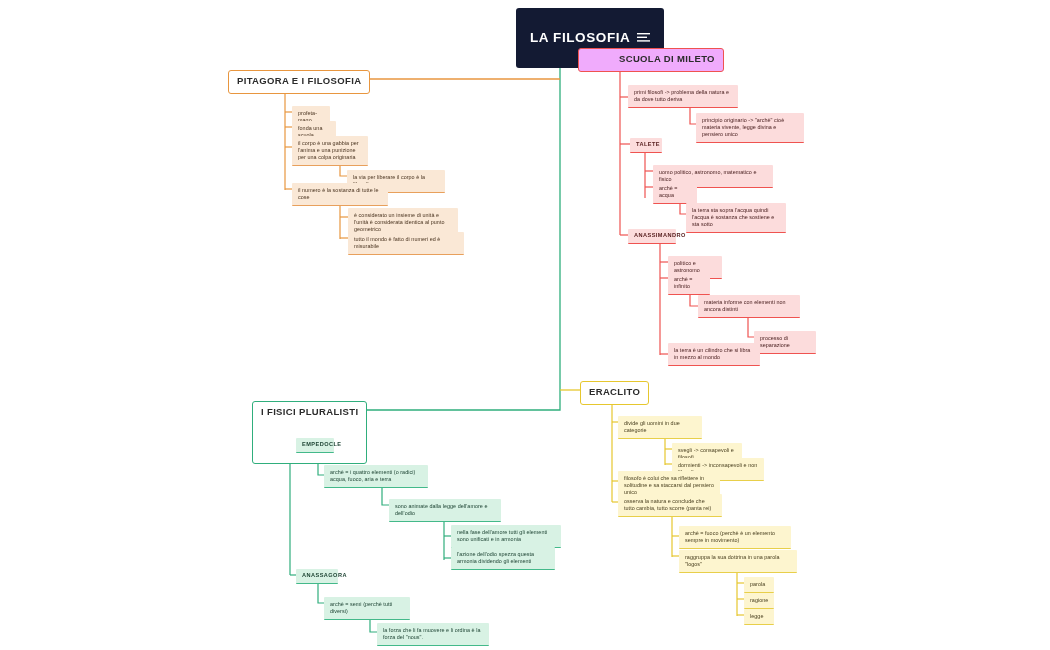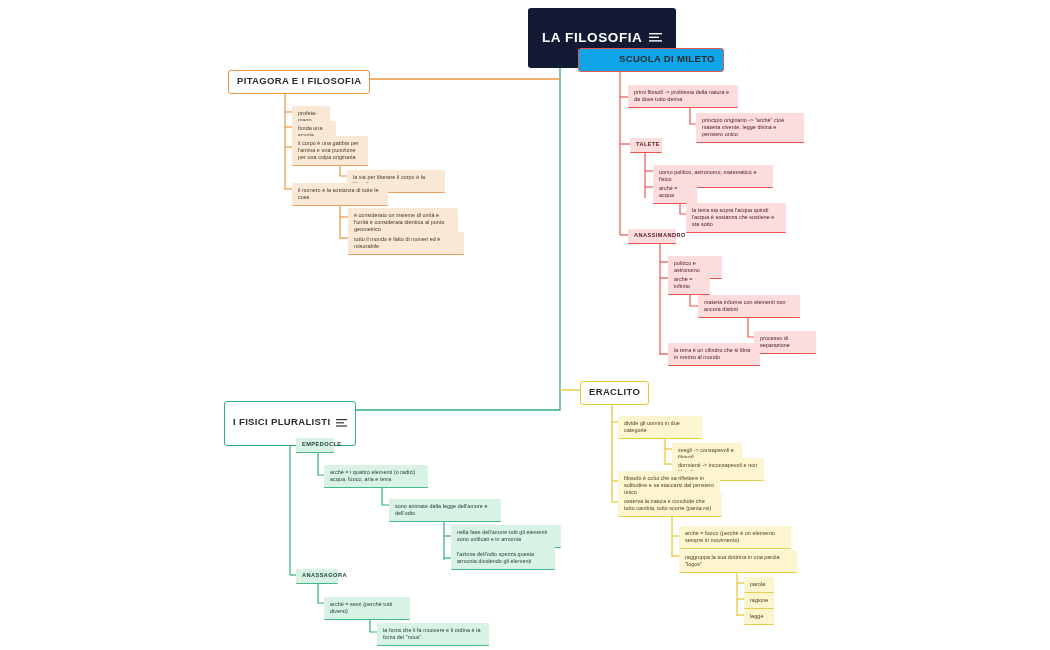--- a/index.html
+++ b/index.html
@@ -49,21 +49,21 @@
   }
   
   .leaf{
     font-size:5.4px;
     padding:3.5px 6px 4px 6px;
     border-radius:1px;
     letter-spacing:.05px;
   }
   
   .t-red   {background:#fcdcdc;color:#4a2020;border-bottom:1px solid #ef5350;}
-  .t-red.head{border:1.2px solid #ef5350;color:#2b2b2b;background:#0ea5e9;padding-left:40px;}
+  .t-red.head{border:1.2px solid #ef5350;color:#2b2b2b;background:#f0abfc;padding-left:40px;}
   .t-red.subhead{background:#fcdcdc;color:#5a2222;border-bottom:1px solid #ef5350;}
   .t-org   {background:#fae8d6;color:#4a3420;border-bottom:1px solid #e8a05c;}
   .t-org.head{border:1.2px solid #e8963f;color:#2b2b2b;background:#fff;}
   .t-grn   {background:#d8f2e4;color:#1e4434;border-bottom:1px solid #43b98a;}
   .t-grn.head{border:1.2px solid #2fae7c;color:#2b2b2b;background:#fff;}
   .t-grn.subhead{background:#d8f2e4;color:#1e4434;border-bottom:1px solid #43b98a;}
   .t-yel   {background:#fdf5cf;color:#4a4020;border-bottom:1px solid #e8cf4a;}
   .t-yel.head{border:1.2px solid #e6c72e;color:#2b2b2b;background:#fff;}
   .hamb svg{display:block;}
 </style>
@@ -133,40 +133,40 @@
   <path d="M672,511 L672,557" fill="none" stroke="#e6c72e" stroke-width="1.2"></path>
   <path d="M672,536 L679,536" fill="none" stroke="#e6c72e" stroke-width="1.2"></path>
   <path d="M672,556 L679,556" fill="none" stroke="#e6c72e" stroke-width="1.2"></path>
 
   <path d="M737,564 L737,616" fill="none" stroke="#e6c72e" stroke-width="1.2"></path>
   <path d="M737,583 L744,583" fill="none" stroke="#e6c72e" stroke-width="1.2"></path>
   <path d="M737,599 L744,599" fill="none" stroke="#e6c72e" stroke-width="1.2"></path>
   <path d="M737,615 L744,615" fill="none" stroke="#e6c72e" stroke-width="1.2"></path>
 </svg>
 
-<div class="node root" style="left:528px;top:8px;">
+<div class="node root" style="left:516px;top:8px;">
   <span>LA FILOSOFIA</span>
   <span class="hamb">
     <svg width="13" height="9" viewBox="0 0 13 9">
         <rect x="0" y="0" width="13" height="1.4" fill="#fff"></rect>
         <rect x="0" y="3.6" width="10" height="1.4" fill="#fff"></rect>
         <rect x="0" y="7.2" width="13" height="1.4" fill="#fff"></rect>
       </svg>
   </span>
 </div>
 
 <div class="node head t-red" style="left:578px;top:48px;">
   <span>SCUOLA DI MILETO</span>
 </div>
 
 <div class="node head t-org" style="left:228px;top:70px;">
   <span>PITAGORA E I FILOSOFIA</span>
 </div>
 
-<div class="node head t-grn" style="left:224px;top:401px;">
+<div class="node head t-grn" style="left:252px;top:401px;flex-direction:column;">
   <span>I FISICI PLURALISTI</span>
   <span class="hamb">
     <svg width="11" height="8" viewBox="0 0 11 8">
         <rect x="0" y="0" width="11" height="1.2" fill="#333"></rect>
         <rect x="0" y="3.2" width="8" height="1.2" fill="#333"></rect>
         <rect x="0" y="6.4" width="11" height="1.2" fill="#333"></rect>
       </svg>
   </span>
 </div>
 

